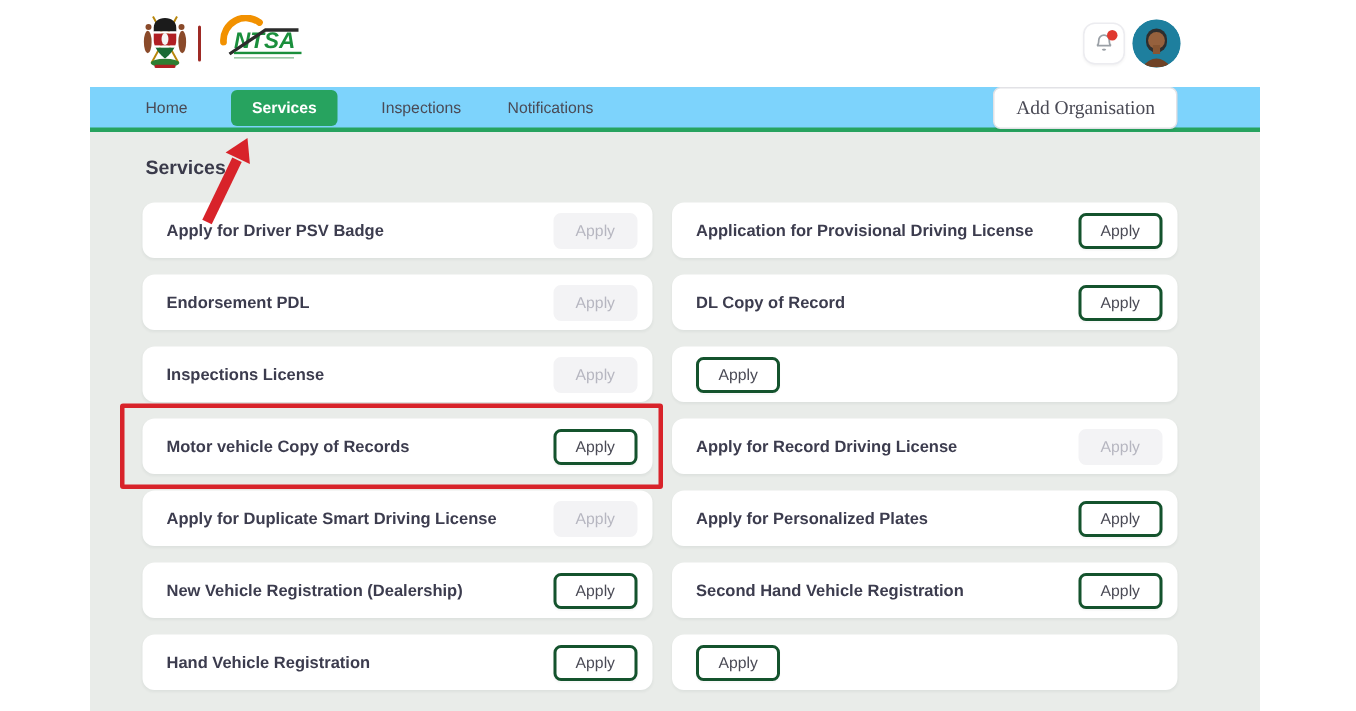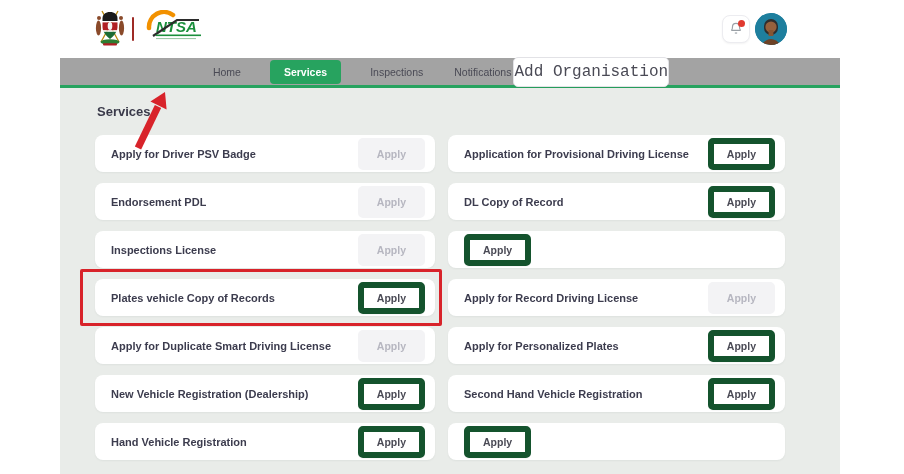--- a/index.html
+++ b/index.html
@@ -16,41 +16,41 @@
   
   .app-header{height:58px;background:#fff;display:flex;align-items:center;justify-content:space-between;padding:0 55px 0 35px;}
   .brand{display:flex;align-items:center;gap:7px;}
   .brand-divider{width:2px;height:24px;background:#9e2a25;border-radius:1px;}
   .header-right{display:flex;align-items:center;gap:5px;}
   .bell-btn{position:relative;width:28px;height:28px;background:#fff;border:1px solid #ececf0;border-radius:8px;box-shadow:0 1px 2px rgba(0,0,0,.05);cursor:pointer;display:flex;align-items:center;justify-content:center;padding:0;}
   .bell-dot{position:absolute;top:4px;right:4px;width:7px;height:7px;border-radius:50%;background:#e0392f;}
   .avatar{width:32px;height:32px;border-radius:50%;overflow:hidden;background:#1e7f9e;flex:0 0 auto;}
 
   
-  .nav-bar{height:30px;background:#a3a3a3;border-bottom:3px solid var(--accent-green);display:flex;align-items:center;justify-content:center;padding:0 57px 0 35px;}
+  .nav-bar{height:30px;background:#7dd3fc;border-bottom:3px solid var(--accent-green);display:flex;align-items:center;justify-content:space-between;padding:0 57px 0 35px;}
   .tabs{display:flex;align-items:center;gap:27px;}
   .tab{font-size:10.5px;color:#4a4a55;font-weight:400;cursor:pointer;white-space:nowrap;padding:5px 2px;background:none;border:none;font-family:inherit;}
   .tab.active{background:var(--accent-green);color:#fff;border-radius:4px;padding:6px 14px;font-weight:600;}
-  .add-org-btn{background:#fff;border:1px solid #e2e2e6;border-radius:5px;padding:5px 0;font-size:16px;color:#4a4a55;font-family:Liberation Mono, monospace;cursor:pointer;box-shadow:0 1px 1px rgba(0,0,0,.04);white-space:nowrap;}
+  .add-org-btn{background:#fff;border:1px solid #e2e2e6;border-radius:5px;padding:5px 14px;font-size:13px;color:#4a4a55;font-family:Liberation Serif, serif;cursor:pointer;box-shadow:0 1px 1px rgba(0,0,0,.04);white-space:nowrap;}
 
   
   .main-area{position:relative;background:var(--page-bg);height:386px;padding:16px 57px 0 35px;}
   .page-title{margin:0 0 16px 2px;font-size:13px;font-weight:700;color:#3a3a4a;}
   .annotation-arrow{position:absolute;left:68px;top:0;pointer-events:none;z-index:5;}
 
   .grid{display:flex;gap:13px;}
   .col{display:flex;flex-direction:column;gap:11px;}
   .col-left{width:340px;}
   .col-right{width:337px;}
 
   .card-wrap{position:relative;}
   .card-wrap.highlighted::after{content:'';position:absolute;left:-15px;right:-7px;top:-10px;bottom:-10px;border:3px solid var(--annotation-red);border-radius:2px;pointer-events:none;z-index:4;}
   .card{height:37px;background:#fff;border-radius:8px;display:flex;align-items:center;justify-content:space-between;padding:0 10px 0 16px;box-shadow:0 1px 2px rgba(25,30,40,.05);}
   .card-label{font-size:11px;font-weight:600;color:var(--card-text);white-space:nowrap;overflow:hidden;text-overflow:ellipsis;}
-  .apply-btn{background:#fff;border:6px solid #14532d;border-radius:5px;padding:4px 13px;font-size:10.5px;color:#4a4a55;font-family:inherit;cursor:pointer;box-shadow:0 1px 1px rgba(0,0,0,.03);flex:0 0 auto;font-weight:bold;}
+  .apply-btn{background:#fff;border:2px solid #14532d;border-radius:5px;padding:4px 13px;font-size:10.5px;color:#4a4a55;font-family:inherit;cursor:pointer;box-shadow:0 1px 1px rgba(0,0,0,.03);flex:0 0 auto;}
   .apply-btn.disabled{background:#f3f3f5;border-color:#f3f3f5;color:#b6b6c0;box-shadow:none;cursor:default;}
 </style>
 </head>
 <body>
 
 <div class="page">
   <div class="shell">
 
     <header class="app-header">
       <div class="brand">
@@ -146,21 +146,21 @@
 
   <div class="card-wrap">
     <div class="card">
       <span class="card-label">Inspections License</span>
       <button class="apply-btn disabled">Apply</button>
     </div>
   </div>
 
   <div class="card-wrap highlighted">
     <div class="card">
-      <span class="card-label">Plates vehicle Copy of Records</span>
+      <span class="card-label">Motor vehicle Copy of Records</span>
       <button class="apply-btn">Apply</button>
     </div>
   </div>
 
   <div class="card-wrap">
     <div class="card">
       <span class="card-label">Apply for Duplicate Smart Driving License</span>
       <button class="apply-btn disabled">Apply</button>
     </div>
   </div>

